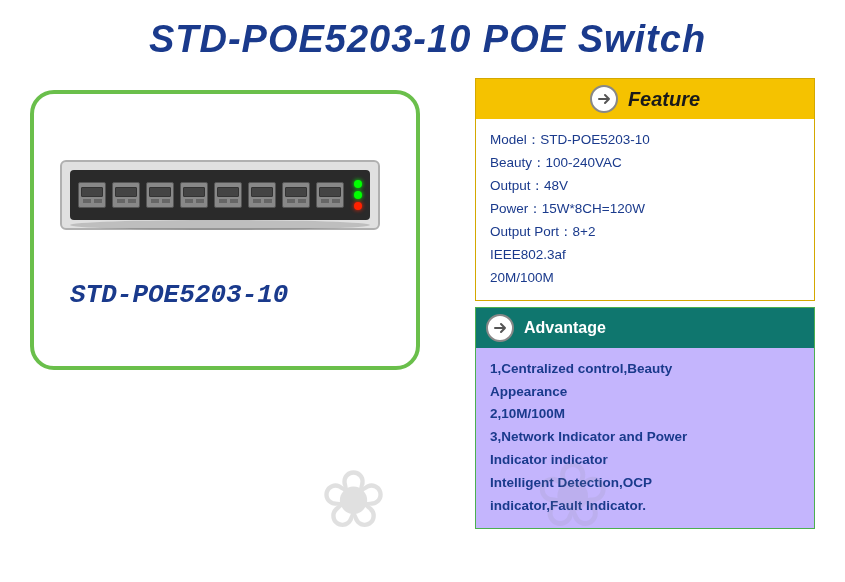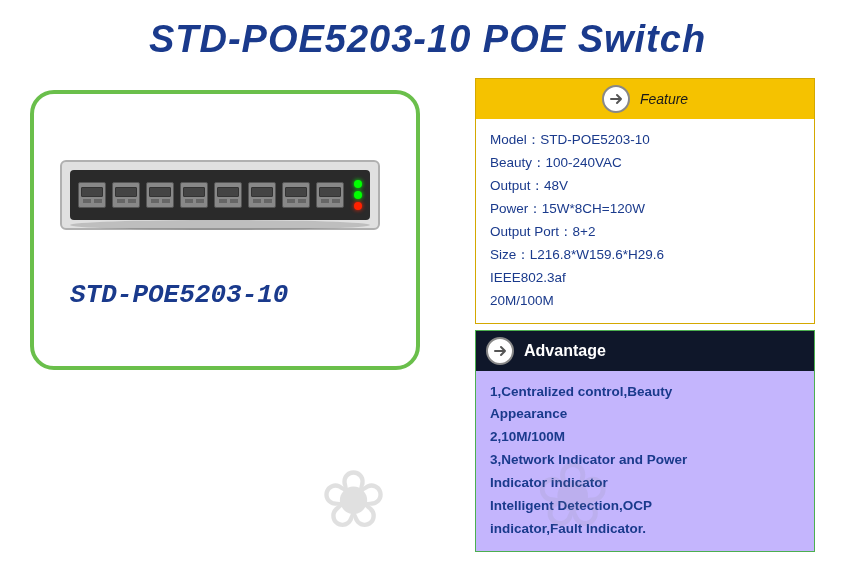--- a/index.html
+++ b/index.html
@@ -193,22 +193,22 @@
       flex-shrink: 0;
     }
 
     .arrow-icon svg {
       width: 16px;
       height: 16px;
     }
 
     .feature-title {
       color: #1a1a1a;
-      font-size: 14px;
-      font-weight: 400;
+      font-size: 20px;
+      font-weight: 700;
       font-style: italic;
     }
 
     .feature-content {
       background: #ffffff;
       padding: 10px 14px 10px 14px;
     }
 
     .feature-content p {
       color: #1a3a8c;
@@ -218,21 +218,21 @@
     }
 
     
     .advantage-box {
       width: 100%;
       border: 1.5px solid #4caf50;
       margin-top: 6px;
     }
 
     .advantage-header {
-      background: #0f172a;
+      background: #0f766e;
       display: flex;
       align-items: center;
       padding: 6px 10px;
       gap: 10px;
     }
 
     .advantage-title {
       color: #ffffff;
       font-size: 16px;
       font-weight: 900;
@@ -354,21 +354,20 @@
         </svg>
       </div>
       <span class="feature-title">Feature</span>
     </div>
     <div class="feature-content">
       <p>Model：STD-POE5203-10</p>
       <p>Beauty：100-240VAC</p>
       <p>Output：48V</p>
       <p>Power：15W*8CH=120W</p>
       <p>Output Port：8+2</p>
-      <p>Size：L216.8*W159.6*H29.6</p>
       <p>IEEE802.3af</p>
       <p>20M/100M</p>
     </div>
   </div>
 
   <div class="advantage-box">
     <div class="advantage-header">
       <div class="arrow-icon">
         <svg viewBox="0 0 16 16" fill="none" xmlns="http://www.w3.org/2000/svg">
           <path d="M3 8h10M9 4l4 4-4 4" stroke="#555" stroke-width="2" stroke-linecap="round" stroke-linejoin="round"></path>

